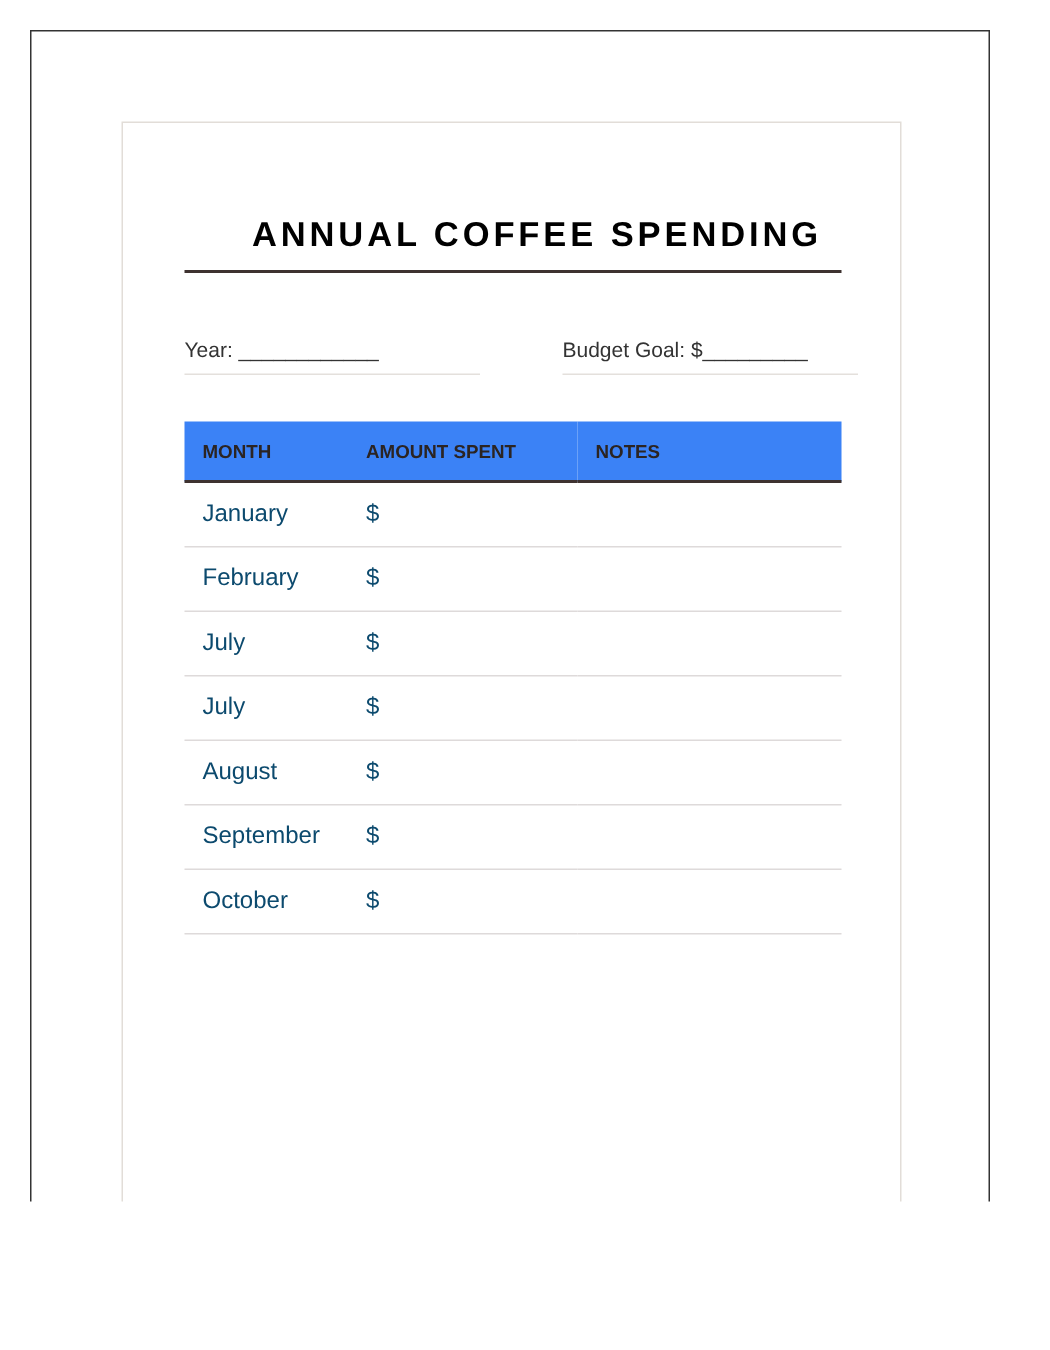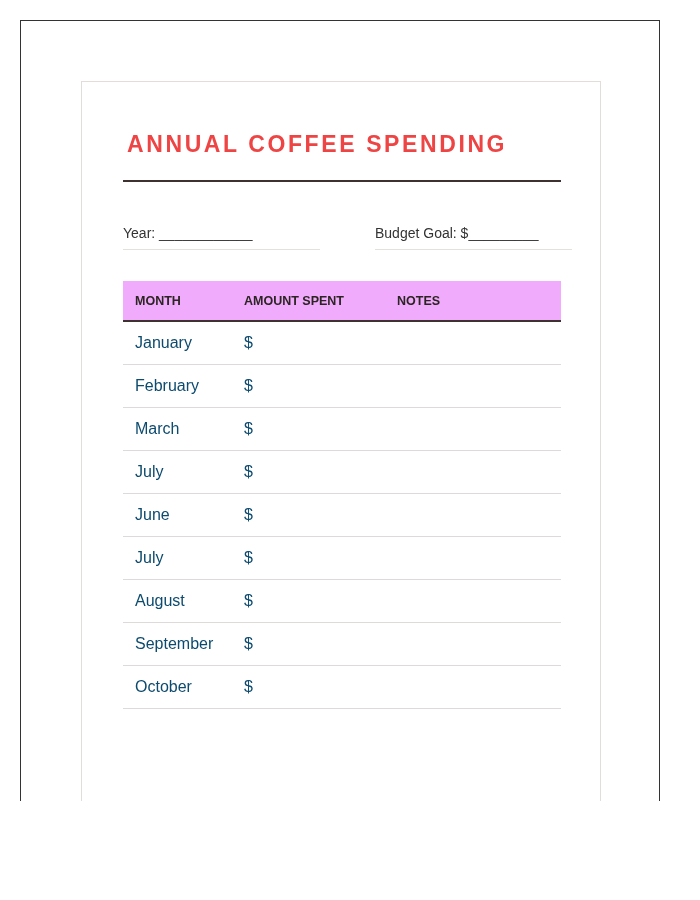--- a/index.html
+++ b/index.html
@@ -1,27 +1,27 @@
 <!DOCTYPE html>
 <html><head>
 <meta charset="utf-8">
 <style>
   html, body { margin:0; padding:0; background:#ffffff; }
   body { width:700px; height:900px; position:relative; overflow:hidden; font-family:"Liberation Sans", sans-serif; color:#333; }
   .viewport { position:absolute; left:0; top:0; width:700px; height:801px; overflow:hidden; }
   .frame { position:absolute; left:20px; top:20px; width:640px; height:900px; border:1px solid #333; box-sizing:border-box; background:#fff; }
   .card { position:absolute; left:81px; top:81px; width:520px; height:900px; border:1px solid #e2ddd8; box-sizing:border-box; background:#fff; }
   .content { position:absolute; left:41px; top:0; width:438px; }
-  .title { margin:4px; position:absolute; top:45px; left:0; width:438px; text-align:left; font-size:23px; font-weight:bold; letter-spacing:2.6px; color:#ef4444; }
+  .title { margin:16px; position:absolute; top:45px; left:0; width:438px; text-align:center; font-size:23px; font-weight:bold; letter-spacing:2.6px; color:#000000; }
   .title-rule { position:absolute; top:98px; left:0; width:438px; height:2px; background:#3e3230; }
   .field { position:absolute; top:143px; font-size:14px; color:#333; padding-bottom:8px; border-bottom:1px solid #e4e0dc; }
   .field.year { left:0; width:197px; }
   .field.budget { left:252px; width:197px; }
   .tbl { position:absolute; top:199px; left:0; width:438px; border-collapse:collapse; }
-  .tbl th { background:#f0abfc; text-align:left; font-size:12.5px; font-weight:bold; color:#2b2422; height:39px; padding:0 0 0 12px; border-bottom:2px solid #3e3230; vertical-align:middle; }
+  .tbl th { background:#3b82f6; text-align:left; font-size:12.5px; font-weight:bold; color:#2b2422; height:39px; padding:0 0 0 12px; border-bottom:2px solid #3e3230; vertical-align:middle; }
   .tbl td { height:42px; padding:0 0 0 12px; font-size:16px; color:#0c4a6e; border-bottom:1px solid #dedada; vertical-align:middle; }
   .tbl .c1 { width:97px; }
   .tbl .c2 { width:141px; }
 </style>
 </head>
 <body>
 
 <div class="viewport">
   <div class="frame">
   </div>
@@ -46,31 +46,21 @@
             <td>January</td>
             <td>$</td>
             <td></td>
           </tr>
           <tr>
             <td>February</td>
             <td>$</td>
             <td></td>
           </tr>
           <tr>
-            <td>March</td>
-            <td>$</td>
-            <td></td>
-          </tr>
-          <tr>
             <td>July</td>
-            <td>$</td>
-            <td></td>
-          </tr>
-          <tr>
-            <td>June</td>
             <td>$</td>
             <td></td>
           </tr>
           <tr>
             <td>July</td>
             <td>$</td>
             <td></td>
           </tr>
           <tr>
             <td>August</td>

